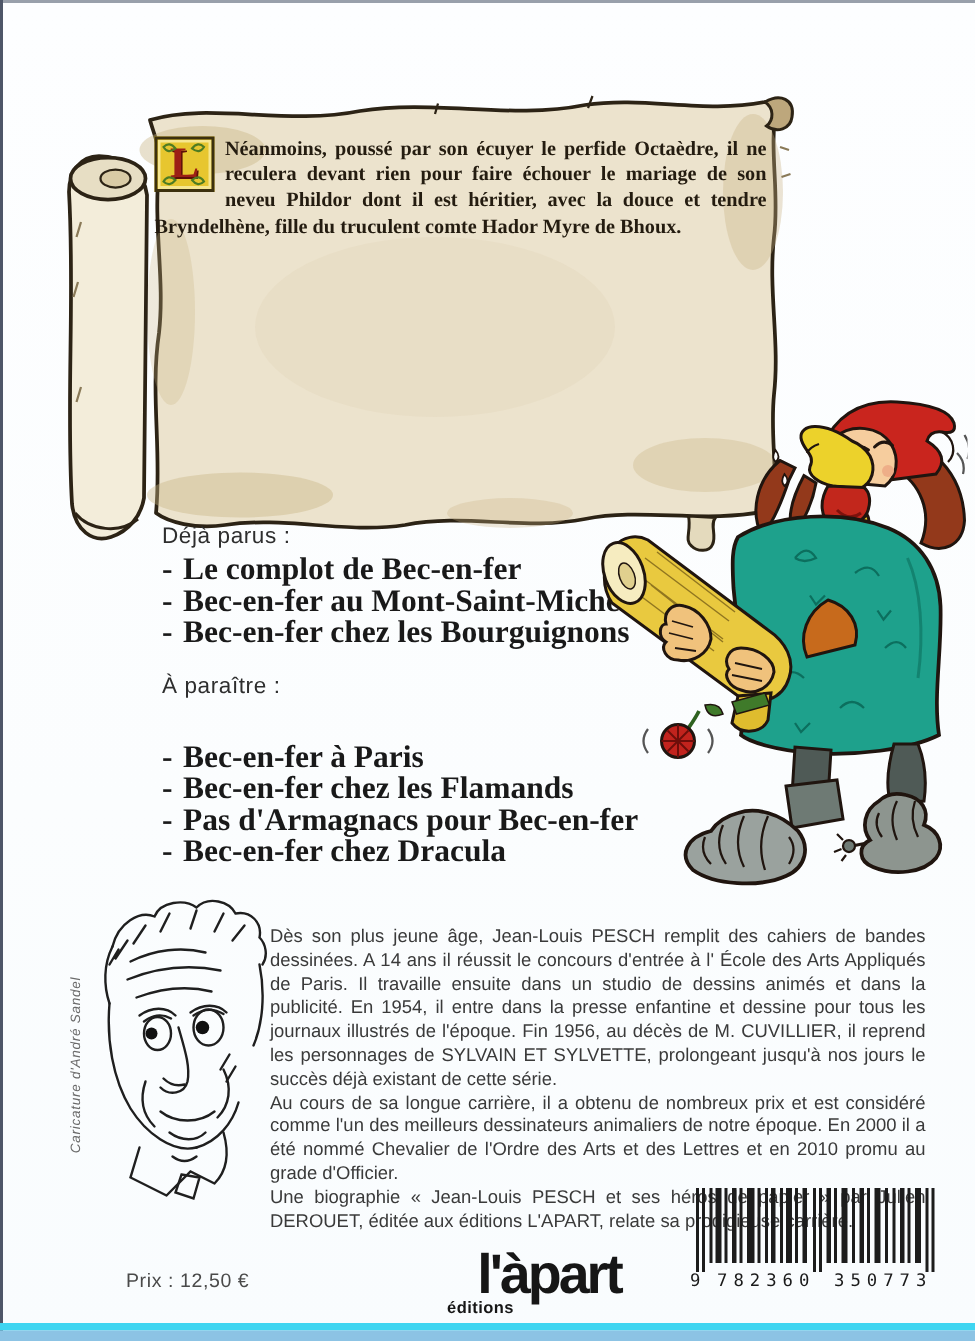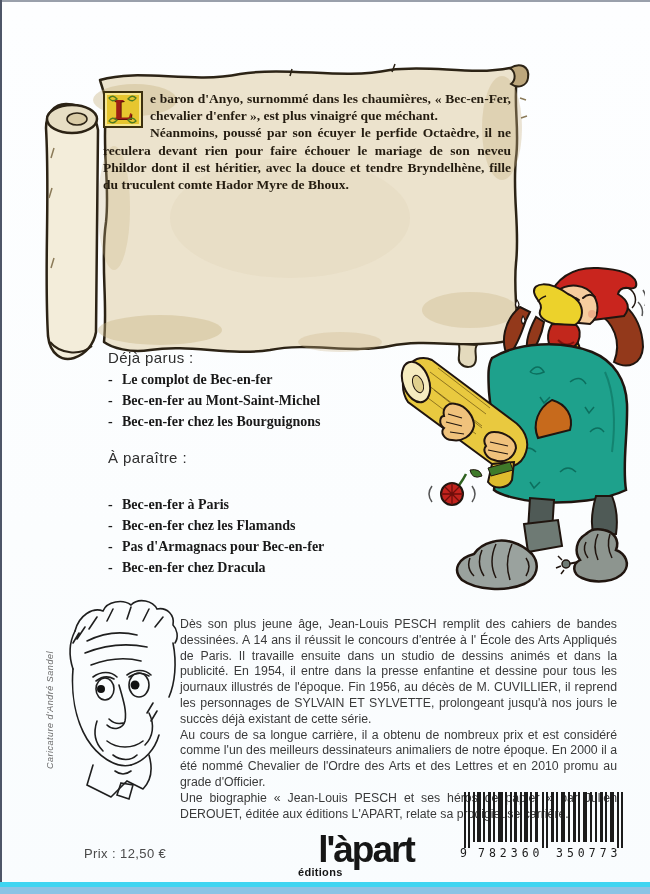--- a/index.html
+++ b/index.html
@@ -12,21 +12,21 @@
   
   .parchment-wrap{position:absolute;left:40px;top:58px;width:495px;height:312px;pointer-events:none;}
   .scroll-text{position:absolute;left:103px;top:90px;width:408px;font-family:"Liberation Serif",serif;font-weight:bold;font-size:13.5px;line-height:17.2px;color:#241c10;text-align:justify;}
   .scroll-text p{margin:0;}
   .dropcap{float:left;width:36px;height:33px;margin:1px 7px 0 0;background:#e7c62f;border:2px solid #3c300e;box-shadow:inset 0 0 0 2px #f6e690;position:relative;text-align:center;}
   .dropcap .letter{font-family:"Liberation Serif",serif;font-size:29px;line-height:33px;font-weight:bold;color:#9c1f15;text-shadow:1px 1px 0 #5e0f08;}
   .dropcap svg{position:absolute;left:0;top:0;}
 
   
   .list-heading{position:absolute;left:108px;font-size:15px;letter-spacing:.4px;color:#2e2e2e;}
-  .album-list{position:absolute;left:108px;margin:0;padding:0;list-style:none;font-family:"Liberation Serif",serif;font-weight:bold;font-size:14px;line-height:21px;color:#191919;}
+  .album-list{position:absolute;left:108px;margin:0;padding:0;list-style:none;font-family:"Liberation Serif",serif;font-weight:bold;font-size:21px;line-height:21px;color:#191919;}
   .album-list .dash{display:inline-block;width:14px;}
 
   
   .bio{position:absolute;left:180px;top:617px;width:437px;font-size:12.3px;line-height:15.8px;color:#3a3a3a;text-align:justify;}
   .bio p{margin:0;}
 
   .credit-vert{position:absolute;left:-25px;top:703px;width:150px;height:14px;line-height:14px;transform:rotate(-90deg);font-size:9px;font-style:italic;color:#6a6a6a;text-align:center;letter-spacing:.5px;}
 
   .price{position:absolute;left:84px;top:846px;font-size:13px;color:#4a4a4a;letter-spacing:.4px;}
 
@@ -70,21 +70,20 @@
     </svg>
   </div>
 
   <div class="scroll-text">
     <div class="dropcap">
       <svg width="36" height="33" viewBox="0 0 36 33">
         <path d="M4,5 q4,-4 8,1 q-5,4 -8,-1 Z M31,5 q-4,-4 -8,1 q5,4 8,-1 Z M4,28 q4,4 8,-1 q-5,-4 -8,1 Z M31,28 q-4,4 -8,-1 q5,-4 8,1 Z" fill="none" stroke="#4e7c22" stroke-width="1.4"></path>
       </svg>
       <span class="letter">L</span>
     </div>
-    <p>e baron d'Anyo, surnommé dans les chaumières, « Bec-en-Fer, chevalier d'enfer », est plus vinaigré que méchant.</p>
     <p>Néanmoins, poussé par son écuyer le perfide Octaèdre, il ne reculera devant rien pour faire échouer le mariage de son neveu Phildor dont il est héritier, avec la douce et tendre Bryndelhène, fille du truculent comte Hador Myre de Bhoux.</p>
   </div>
 
   <div class="list-heading" style="top:349px;">Déjà parus :</div>
   <ul class="album-list" style="top:369px;">
     <li><span class="dash">-</span><span>Le complot de Bec-en-fer</span></li>
     <li><span class="dash">-</span><span>Bec-en-fer au Mont-Saint-Michel</span></li>
     <li><span class="dash">-</span><span>Bec-en-fer chez les Bourguignons</span></li>
   </ul>
 

